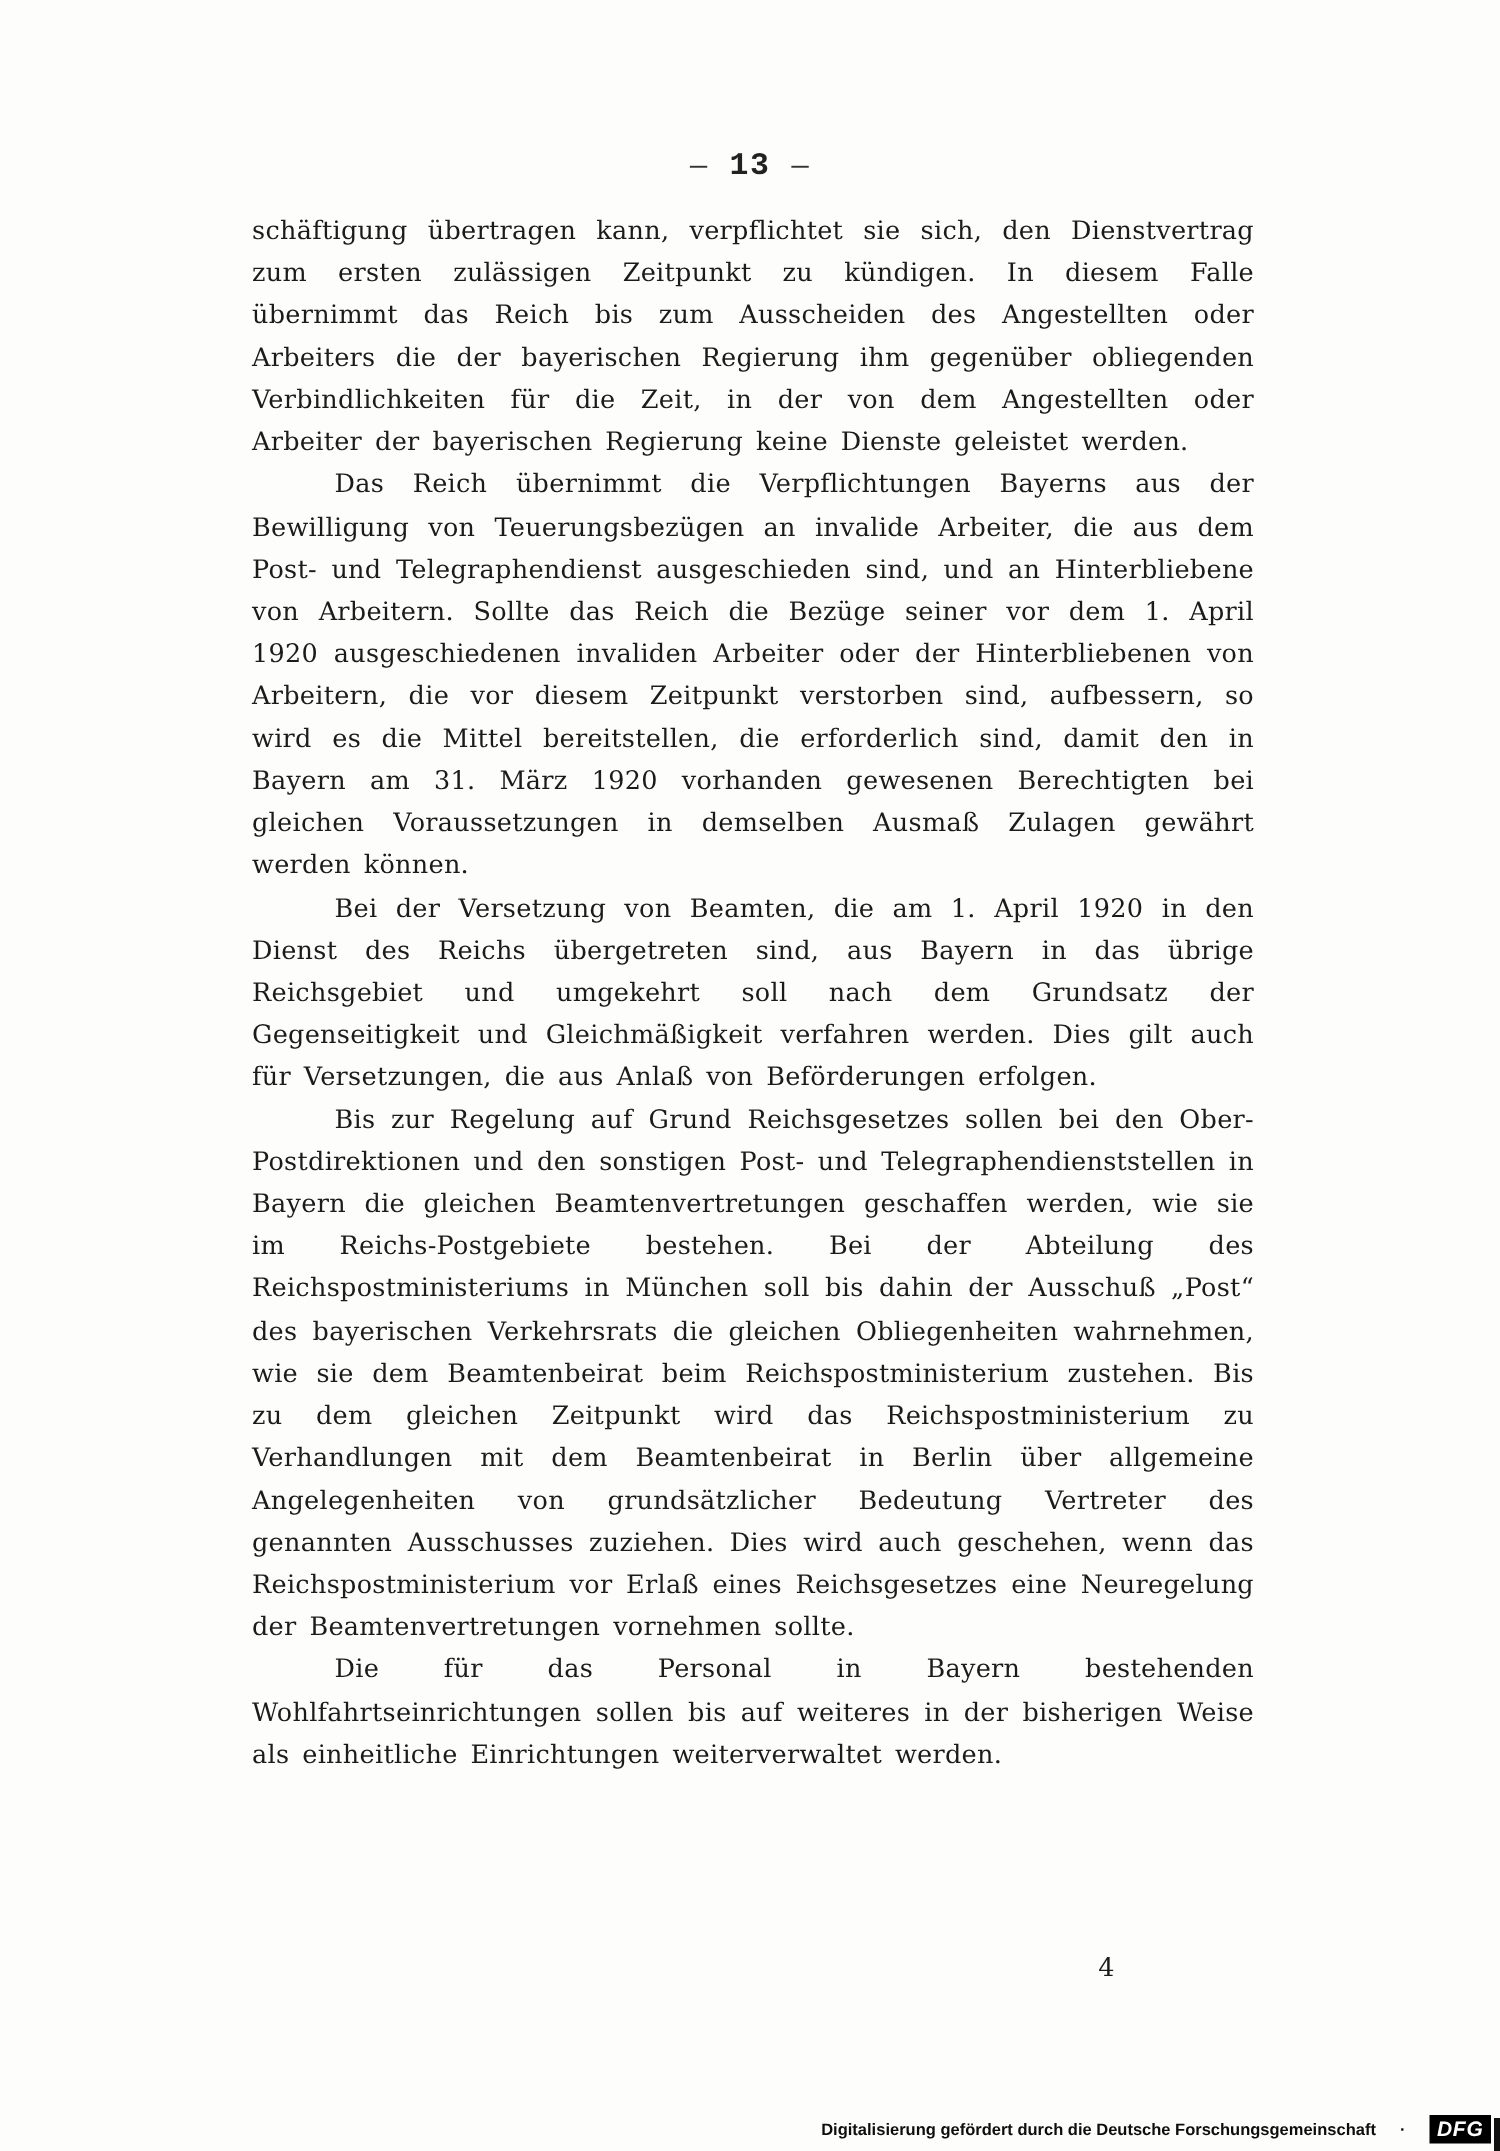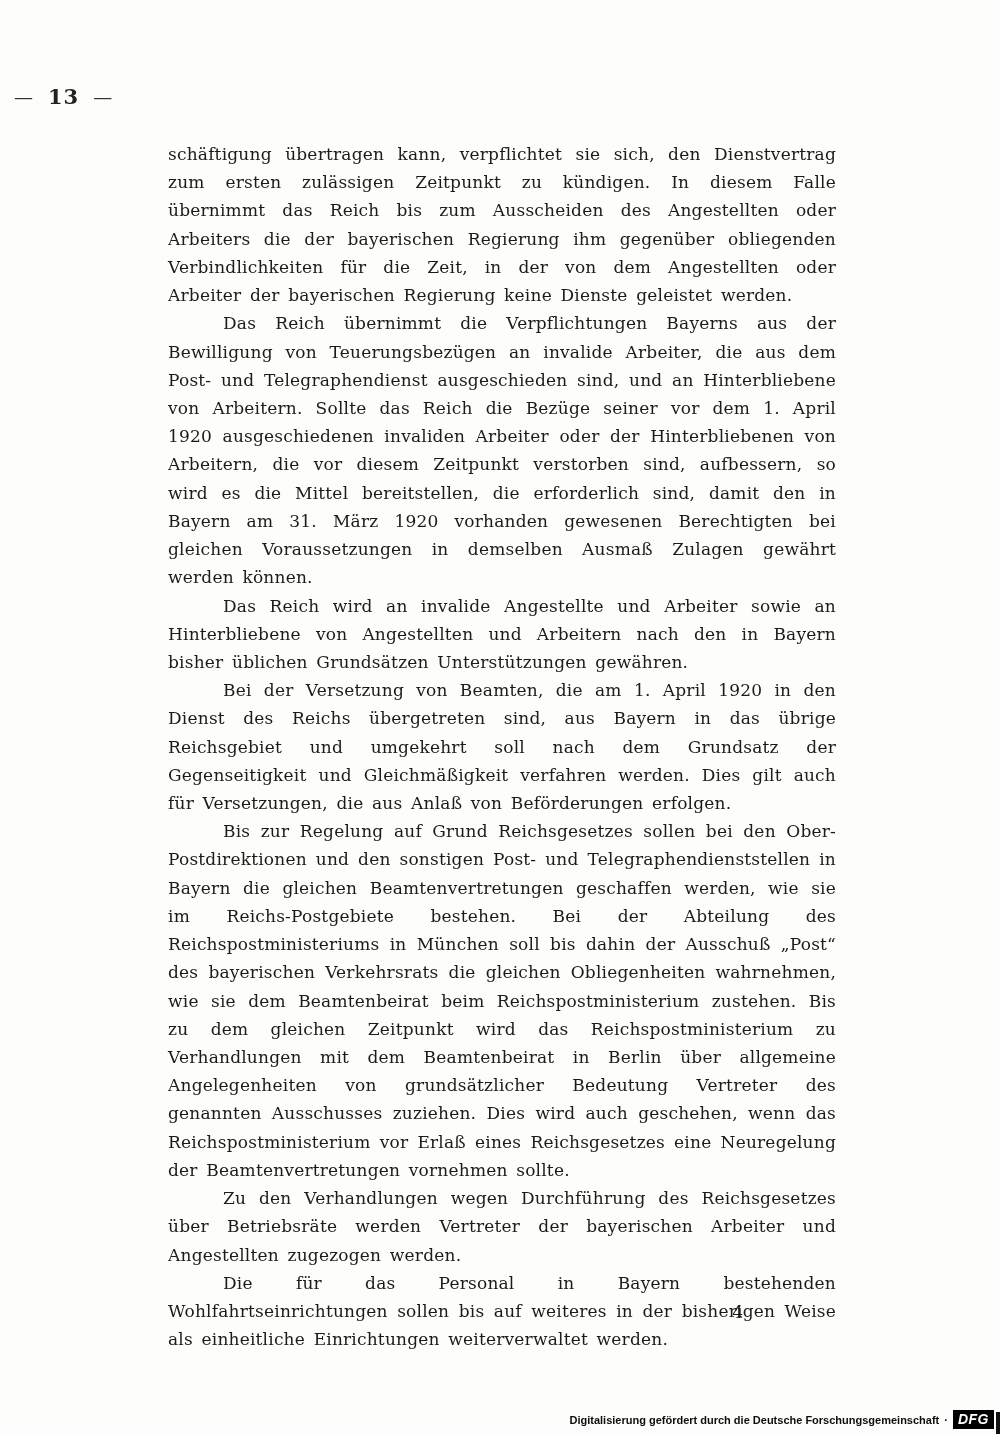--- a/index.html
+++ b/index.html
@@ -10,27 +10,28 @@
     width: 1000px;
     height: 1434px;
     position: relative;
     background: #fdfdfb;
     font-family: "DejaVu Serif", "Liberation Serif", serif;
     color: #1b1b1b;
     overflow: hidden;
   }
   .page-header {
     position: absolute;
-    top: 84px;
+    top: 100px;
     left: 0;
     width: 100%;
-    text-align: left;
+    text-align: center;
     font-size: 19px;
     letter-spacing: 1px;
     color: #222;
+    font-family: Liberation Mono, monospace;
   }
   .page-header .dash {
     font-weight: normal;
     padding: 0 14px;
     color: #333;
   }
   .page-header .page-number {
     font-weight: bold;
     font-size: 21px;
   }
@@ -69,21 +70,21 @@
     text-align: right;
     font-size: 17px;
     color: #1b1b1b;
   }
   .scan-footer {
     position: absolute;
     right: 6px;
     bottom: 5px;
     display: flex;
     align-items: center;
-    gap: 5px;
+    gap: 16px;
     font-family: "Liberation Sans", sans-serif;
     font-size: 11px;
     font-weight: bold;
     color: #0d0d0d;
     white-space: nowrap;
   }
   .scan-footer .separator {
     font-weight: bold;
   }
   .dfg-logo {
@@ -108,24 +109,22 @@
 <body>
 
 <div class="page-header">
   <span class="dash">—</span><span class="page-number">13</span><span class="dash">—</span>
 </div>
 
 <div class="document-body">
 
 <p class="paragraph no-indent">schäftigung übertragen kann, verpflichtet sie sich, den Dienstvertrag zum ersten zulässigen Zeitpunkt zu kündigen. In diesem Falle übernimmt das Reich bis zum Ausscheiden des Angestellten oder Arbeiters die der bayerischen Regierung ihm gegenüber obliegenden Verbindlichkeiten für die Zeit, in der von dem Angestellten oder Arbeiter der bayerischen Regierung keine Dienste geleistet werden.</p>
     <p class="paragraph">Das Reich übernimmt die Verpflichtungen Bayerns aus der Bewilligung von Teuerungsbezügen an invalide Arbeiter, die aus dem Post- und Telegraphendienst ausgeschieden sind, und an Hinterbliebene von Arbeitern. Sollte das Reich die Bezüge seiner vor dem 1. April 1920 ausgeschiedenen invaliden Arbeiter oder der Hinterbliebenen von Arbeitern, die vor diesem Zeitpunkt verstorben sind, aufbessern, so wird es die Mittel bereitstellen, die erforderlich sind, damit den in Bayern am 31. März 1920 vorhanden gewesenen Berechtigten bei gleichen Voraussetzungen in demselben Ausmaß Zulagen gewährt werden können.</p>
-    <p class="paragraph">Das Reich wird an invalide Angestellte und Arbeiter sowie an Hinterbliebene von Angestellten und Arbeitern nach den in Bayern bisher üblichen Grundsätzen Unterstützungen gewähren.</p>
     <p class="paragraph">Bei der Versetzung von Beamten, die am 1. April 1920 in den Dienst des Reichs übergetreten sind, aus Bayern in das übrige Reichsgebiet und umgekehrt soll nach dem Grundsatz der Gegenseitigkeit und Gleichmäßigkeit verfahren werden. Dies gilt auch für Versetzungen, die aus Anlaß von Beförderungen erfolgen.</p>
     <p class="paragraph">Bis zur Regelung auf Grund Reichsgesetzes sollen bei den Ober-Postdirektionen und den sonstigen Post- und Telegraphendienststellen in Bayern die gleichen Beamtenvertretungen geschaffen werden, wie sie im Reichs-Postgebiete bestehen. Bei der Abteilung des Reichspostministeriums in München soll bis dahin der Ausschuß „Post“ des bayerischen Verkehrsrats die gleichen Obliegenheiten wahrnehmen, wie sie dem Beamtenbeirat beim Reichspostministerium zustehen. Bis zu dem gleichen Zeitpunkt wird das Reichspostministerium zu Verhandlungen mit dem Beamtenbeirat in Berlin über allgemeine Angelegenheiten von grundsätzlicher Bedeutung Vertreter des genannten Ausschusses zuziehen. Dies wird auch geschehen, wenn das Reichspostministerium vor Erlaß eines Reichsgesetzes eine Neuregelung der Beamtenvertretungen vornehmen sollte.</p>
-    <p class="paragraph">Zu den Verhandlungen wegen Durchführung des Reichsgesetzes über Betriebsräte werden Vertreter der bayerischen Arbeiter und Angestellten zugezogen werden.</p>
     <p class="paragraph">Die für das Personal in Bayern bestehenden Wohlfahrtseinrichtungen sollen bis auf weiteres in der bisherigen Weise als einheitliche Einrichtungen weiterverwaltet werden.</p>
   </div>
 
 <div class="sheet-number">4</div>
 
 <div class="scan-footer">
   <span>Digitalisierung gefördert durch die Deutsche Forschungsgemeinschaft</span>
   <span class="separator">·</span>
   <span class="dfg-logo">DFG</span>
 </div>

